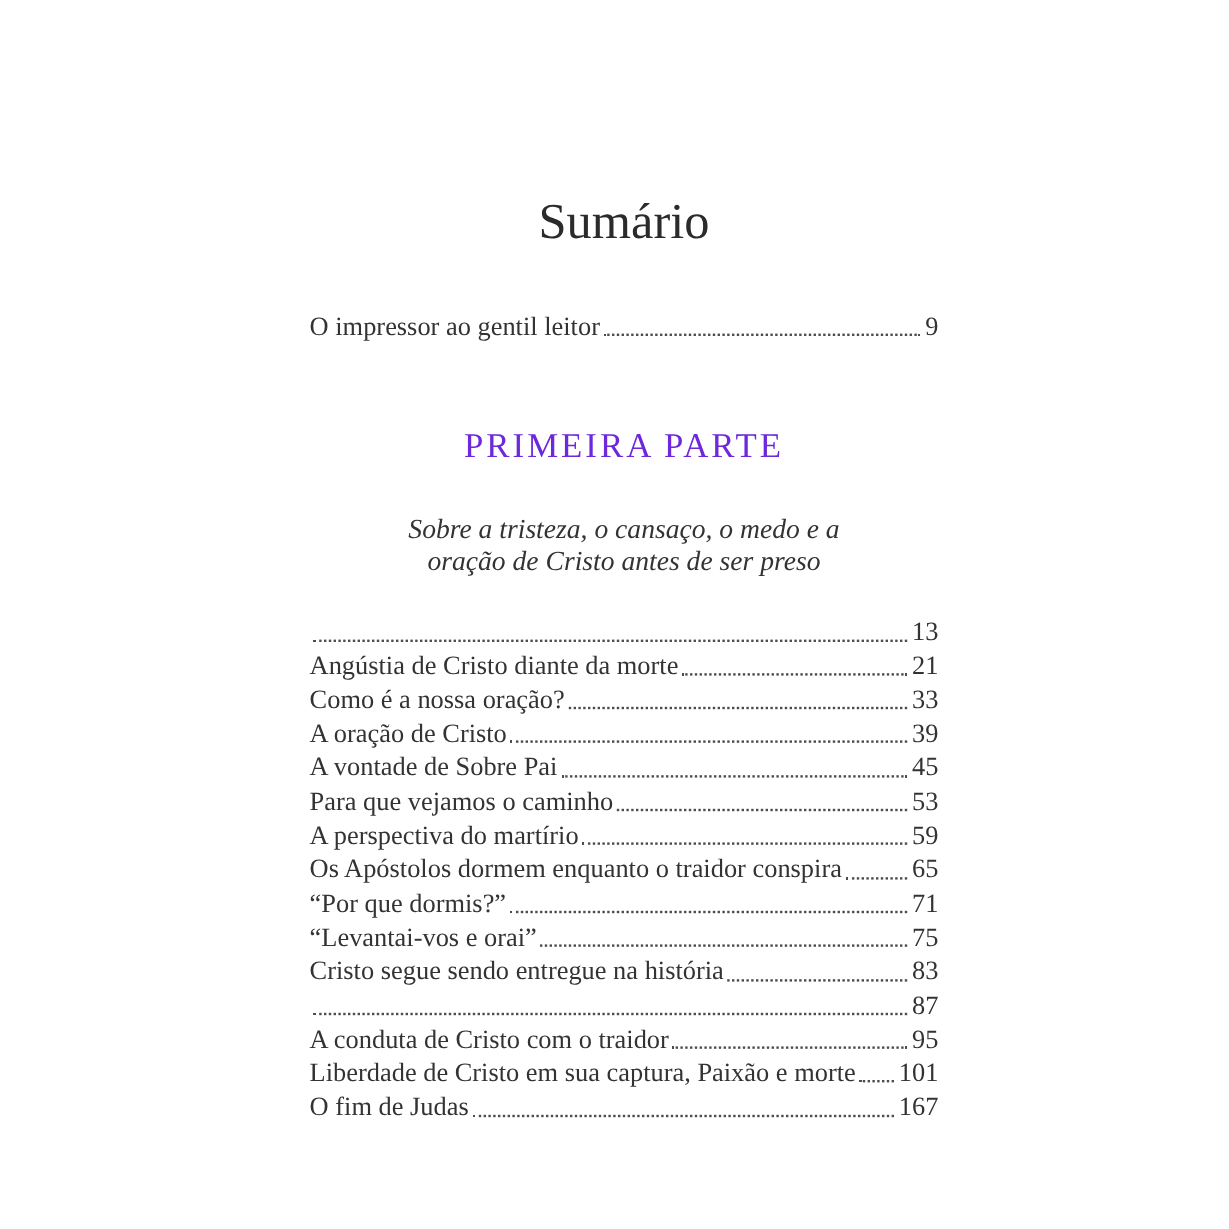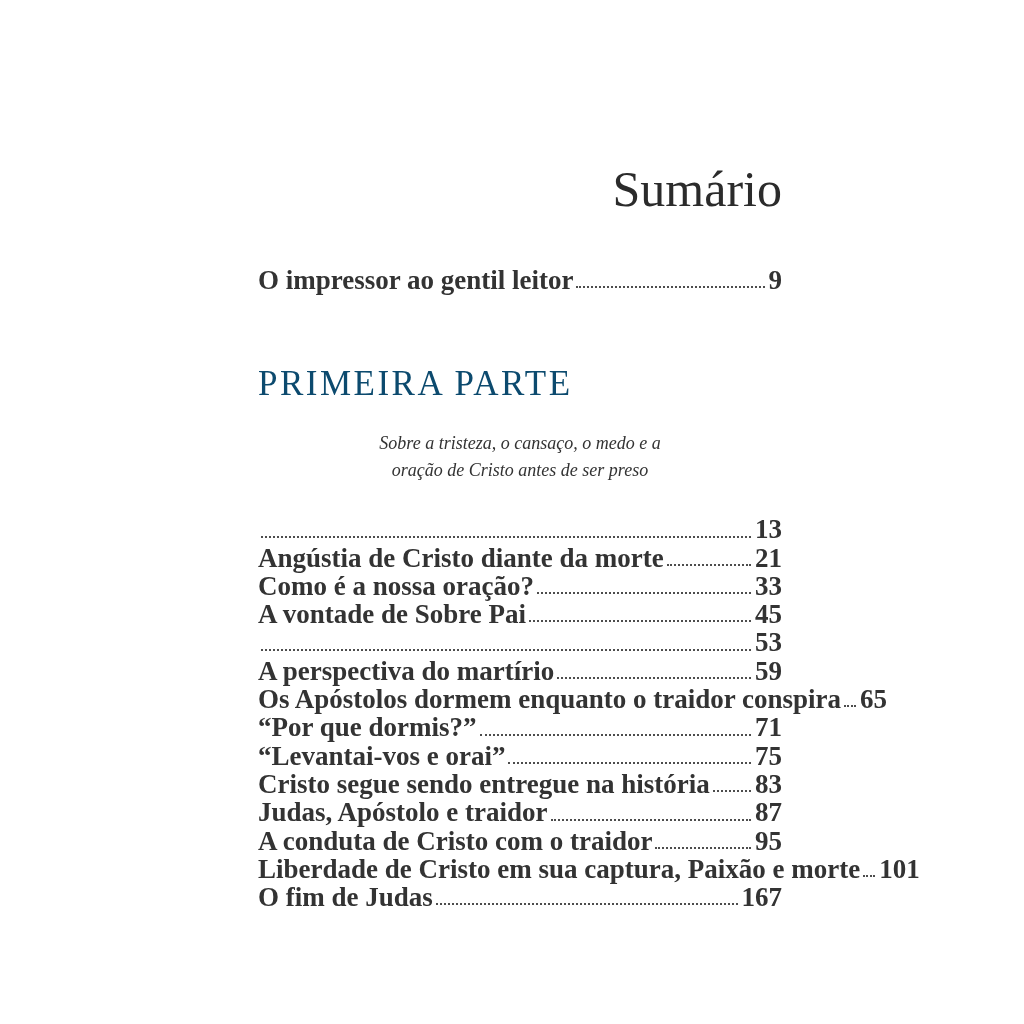--- a/index.html
+++ b/index.html
@@ -16,55 +16,55 @@
     overflow: hidden;
   }
   .page {
     position: absolute;
     left: 258px;
     top: 0;
     width: 524px;
   }
   .title {
     margin-top: 164px;
-    text-align: right;
-    font-size: 50px;
+    text-align: center;
+    font-size: 42px;
     line-height: 1;
     color: #2b2b2b;
     font-weight: 400;
   }
   .front-row {
     margin-top: 52px;
   }
   .part-heading {
     margin-top: 72px;
-    font-size: 35px;
+    text-align: center;
+    font-size: 29px;
     line-height: 1;
     letter-spacing: 2.5px;
-    color: #0c4a6e;
+    color: #6d28d9;
     font-weight: 400;
   }
   .part-subtitle {
-    margin-top: 29px;
+    margin-top: 40px;
     text-align: center;
     font-style: italic;
-    font-size: 18px;
+    font-size: 23px;
     line-height: 27px;
     color: #333333;
   }
   .toc-list {
     margin-top: 31px;
   }
   .toc-row {
     display: flex;
     align-items: baseline;
     line-height: 28.3px;
-    font-size: 27px;
+    font-size: 22px;
     color: #333333;
-    font-weight: bold;
   }
   .toc-row .entry-title {
     white-space: nowrap;
   }
   .toc-row .leader {
     flex: 1;
     border-bottom: 2px dotted #4d4d4d;
     align-self: flex-end;
     margin: 0 4px 6px 3px;
     min-width: 12px;
@@ -102,25 +102,31 @@
       <span class="entry-title">Angústia de Cristo diante da morte</span>
       <span class="leader"></span>
       <span class="entry-page">21</span>
     </div>
     <div class="toc-row">
       <span class="entry-title">Como é a nossa oração?</span>
       <span class="leader"></span>
       <span class="entry-page">33</span>
     </div>
     <div class="toc-row">
+      <span class="entry-title">A oração de Cristo</span>
+      <span class="leader"></span>
+      <span class="entry-page">39</span>
+    </div>
+    <div class="toc-row">
       <span class="entry-title">A vontade de Sobre Pai</span>
       <span class="leader"></span>
       <span class="entry-page">45</span>
     </div>
     <div class="toc-row">
+      <span class="entry-title">Para que vejamos o caminho</span>
       <span class="leader"></span>
       <span class="entry-page">53</span>
     </div>
     <div class="toc-row">
       <span class="entry-title">A perspectiva do martírio</span>
       <span class="leader"></span>
       <span class="entry-page">59</span>
     </div>
     <div class="toc-row">
       <span class="entry-title">Os Apóstolos dormem enquanto o traidor conspira</span>
@@ -136,21 +142,20 @@
       <span class="entry-title">“Levantai-vos e orai”</span>
       <span class="leader"></span>
       <span class="entry-page">75</span>
     </div>
     <div class="toc-row">
       <span class="entry-title">Cristo segue sendo entregue na história</span>
       <span class="leader"></span>
       <span class="entry-page">83</span>
     </div>
     <div class="toc-row">
-      <span class="entry-title">Judas, Apóstolo e traidor</span>
       <span class="leader"></span>
       <span class="entry-page">87</span>
     </div>
     <div class="toc-row">
       <span class="entry-title">A conduta de Cristo com o traidor</span>
       <span class="leader"></span>
       <span class="entry-page">95</span>
     </div>
     <div class="toc-row">
       <span class="entry-title">Liberdade de Cristo em sua captura, Paixão e morte</span>

